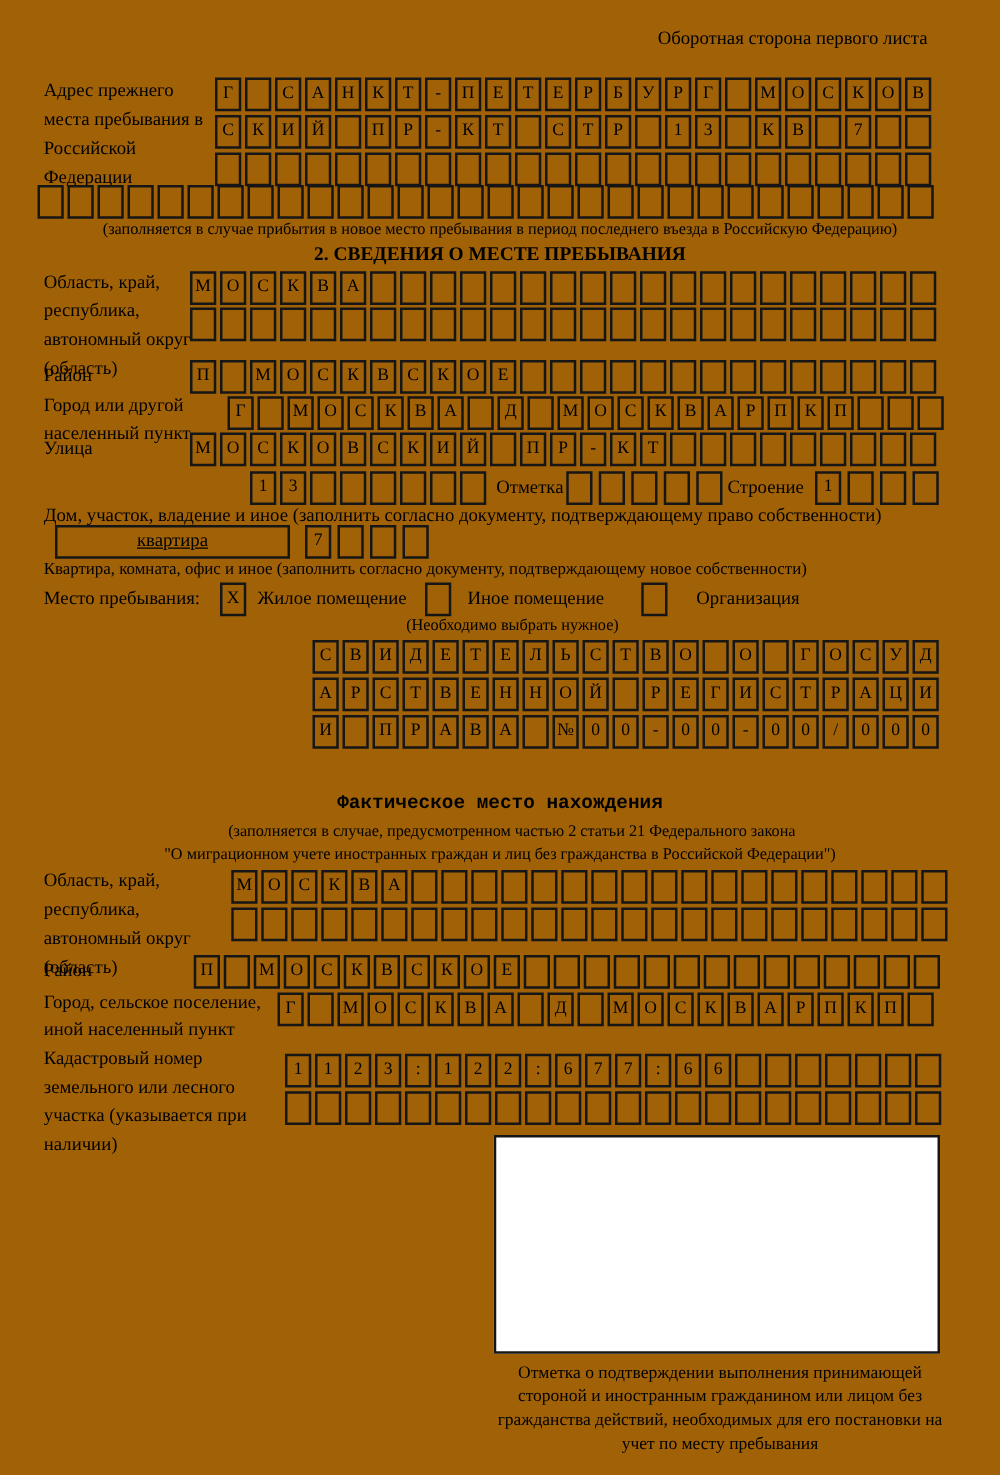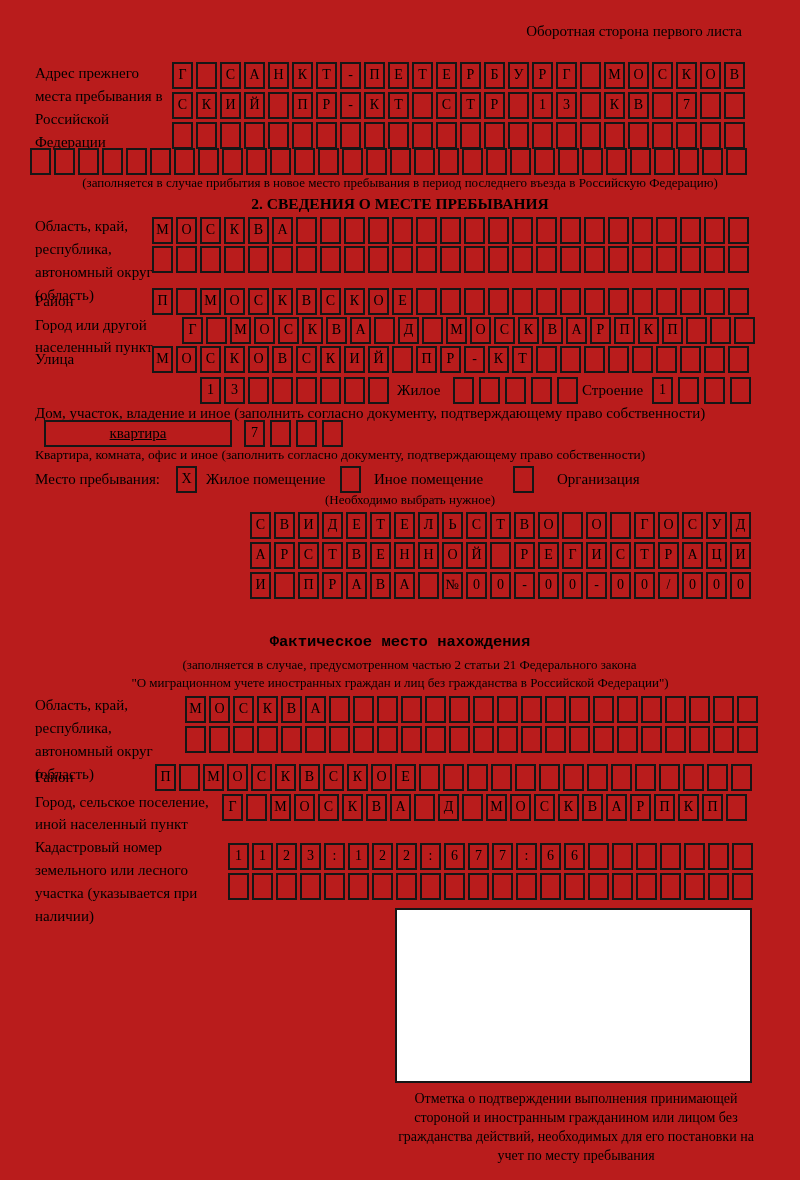--- a/index.html
+++ b/index.html
@@ -1,19 +1,19 @@
 <!DOCTYPE html>
 <html><head>
 <meta charset="utf-8">
 <style>
   html,body{margin:0;padding:0;background:#ffffff;}
   .page{
     position:relative;
     width:800px;height:1180px;
-    background:#b91c1c;color:#000;
+    background:#a16207;color:#000;
     font-family:"Liberation Serif","DejaVu Serif",serif;
     overflow:hidden;
   }
   .abs{position:absolute;}
   .lbl{font-size:15px;line-height:23px;color:#000;}
   .cap{font-size:13px;color:#000;}
   .ctr{left:0;right:0;text-align:center;}
   .bold{font-weight:bold;}
   .row{white-space:nowrap;}
   .cbox{
@@ -57,29 +57,29 @@
   <div class="abs lbl" style="top:290px;left:35px;">Район</div>
   <div class="abs row" style="top:288px;left:152px;"><span class="cbox">П</span><span class="cbox"></span><span class="cbox">М</span><span class="cbox">О</span><span class="cbox">С</span><span class="cbox">К</span><span class="cbox">В</span><span class="cbox">С</span><span class="cbox">К</span><span class="cbox">О</span><span class="cbox">Е</span><span class="cbox"></span><span class="cbox"></span><span class="cbox"></span><span class="cbox"></span><span class="cbox"></span><span class="cbox"></span><span class="cbox"></span><span class="cbox"></span><span class="cbox"></span><span class="cbox"></span><span class="cbox"></span><span class="cbox"></span><span class="cbox"></span><span class="cbox"></span></div>
 
   <div class="abs lbl" style="top:314px;left:35px;width:145px;line-height:22px;">Город или другой населенный пункт</div>
   <div class="abs row" style="top:317px;left:182px;"><span class="cbox">Г</span><span class="cbox"></span><span class="cbox">М</span><span class="cbox">О</span><span class="cbox">С</span><span class="cbox">К</span><span class="cbox">В</span><span class="cbox">А</span><span class="cbox"></span><span class="cbox">Д</span><span class="cbox"></span><span class="cbox">М</span><span class="cbox">О</span><span class="cbox">С</span><span class="cbox">К</span><span class="cbox">В</span><span class="cbox">А</span><span class="cbox">Р</span><span class="cbox">П</span><span class="cbox">К</span><span class="cbox">П</span><span class="cbox"></span><span class="cbox"></span><span class="cbox"></span></div>
 
   <div class="abs lbl" style="top:348px;left:35px;">Улица</div>
   <div class="abs row" style="top:346px;left:152px;"><span class="cbox">М</span><span class="cbox">О</span><span class="cbox">С</span><span class="cbox">К</span><span class="cbox">О</span><span class="cbox">В</span><span class="cbox">С</span><span class="cbox">К</span><span class="cbox">И</span><span class="cbox">Й</span><span class="cbox"></span><span class="cbox">П</span><span class="cbox">Р</span><span class="cbox">-</span><span class="cbox">К</span><span class="cbox">Т</span><span class="cbox"></span><span class="cbox"></span><span class="cbox"></span><span class="cbox"></span><span class="cbox"></span><span class="cbox"></span><span class="cbox"></span><span class="cbox"></span><span class="cbox"></span></div>
 
   <div class="abs row" style="top:377px;left:200px;"><span class="cbox">1</span><span class="cbox">3</span><span class="cbox"></span><span class="cbox"></span><span class="cbox"></span><span class="cbox"></span><span class="cbox"></span><span class="cbox"></span></div>
-  <div class="abs lbl" style="top:379px;left:397px;">Жилое</div>
+  <div class="abs lbl" style="top:379px;left:397px;">Отметка</div>
   <div class="abs row sp" style="top:377px;left:453px;"><span class="cbox"></span><span class="cbox"></span><span class="cbox"></span><span class="cbox"></span><span class="cbox"></span></div>
   <div class="abs lbl" style="top:379px;left:582px;">Строение</div>
   <div class="abs row sp" style="top:377px;left:652px;"><span class="cbox">1</span><span class="cbox"></span><span class="cbox"></span><span class="cbox"></span></div>
   <div class="abs cap" style="top:405px;left:35px;font-size:15px;">Дом, участок, владение и иное (заполнить согласно документу, подтверждающему право собственности)</div>
 
   <div class="abs widebox" style="top:420px;left:44px;width:188px;text-decoration:underline;">квартира</div>
   <div class="abs row sp" style="top:420px;left:244px;"><span class="cbox">7</span><span class="cbox"></span><span class="cbox"></span><span class="cbox"></span></div>
-  <div class="abs cap" style="top:447px;left:35px;font-size:13.5px;">Квартира, комната, офис и иное (заполнить согласно документу, подтверждающему право собственности)</div>
+  <div class="abs cap" style="top:447px;left:35px;font-size:13.5px;">Квартира, комната, офис и иное (заполнить согласно документу, подтверждающему новое собственности)</div>
 
   <div class="abs lbl" style="top:468px;left:35px;">Место пребывания:</div>
   <span class="abs cbox" style="top:466px;left:176px;">X</span>
   <div class="abs lbl" style="top:468px;left:206px;">Жилое помещение</div>
   <span class="abs cbox" style="top:466px;left:340px;"></span>
   <div class="abs lbl" style="top:468px;left:374px;">Иное помещение</div>
   <span class="abs cbox" style="top:466px;left:513px;"></span>
   <div class="abs lbl" style="top:468px;left:557px;">Организация</div>
   <div class="abs cap" style="top:492px;left:150px;width:520px;text-align:center;">(Необходимо выбрать нужное)</div>
 

